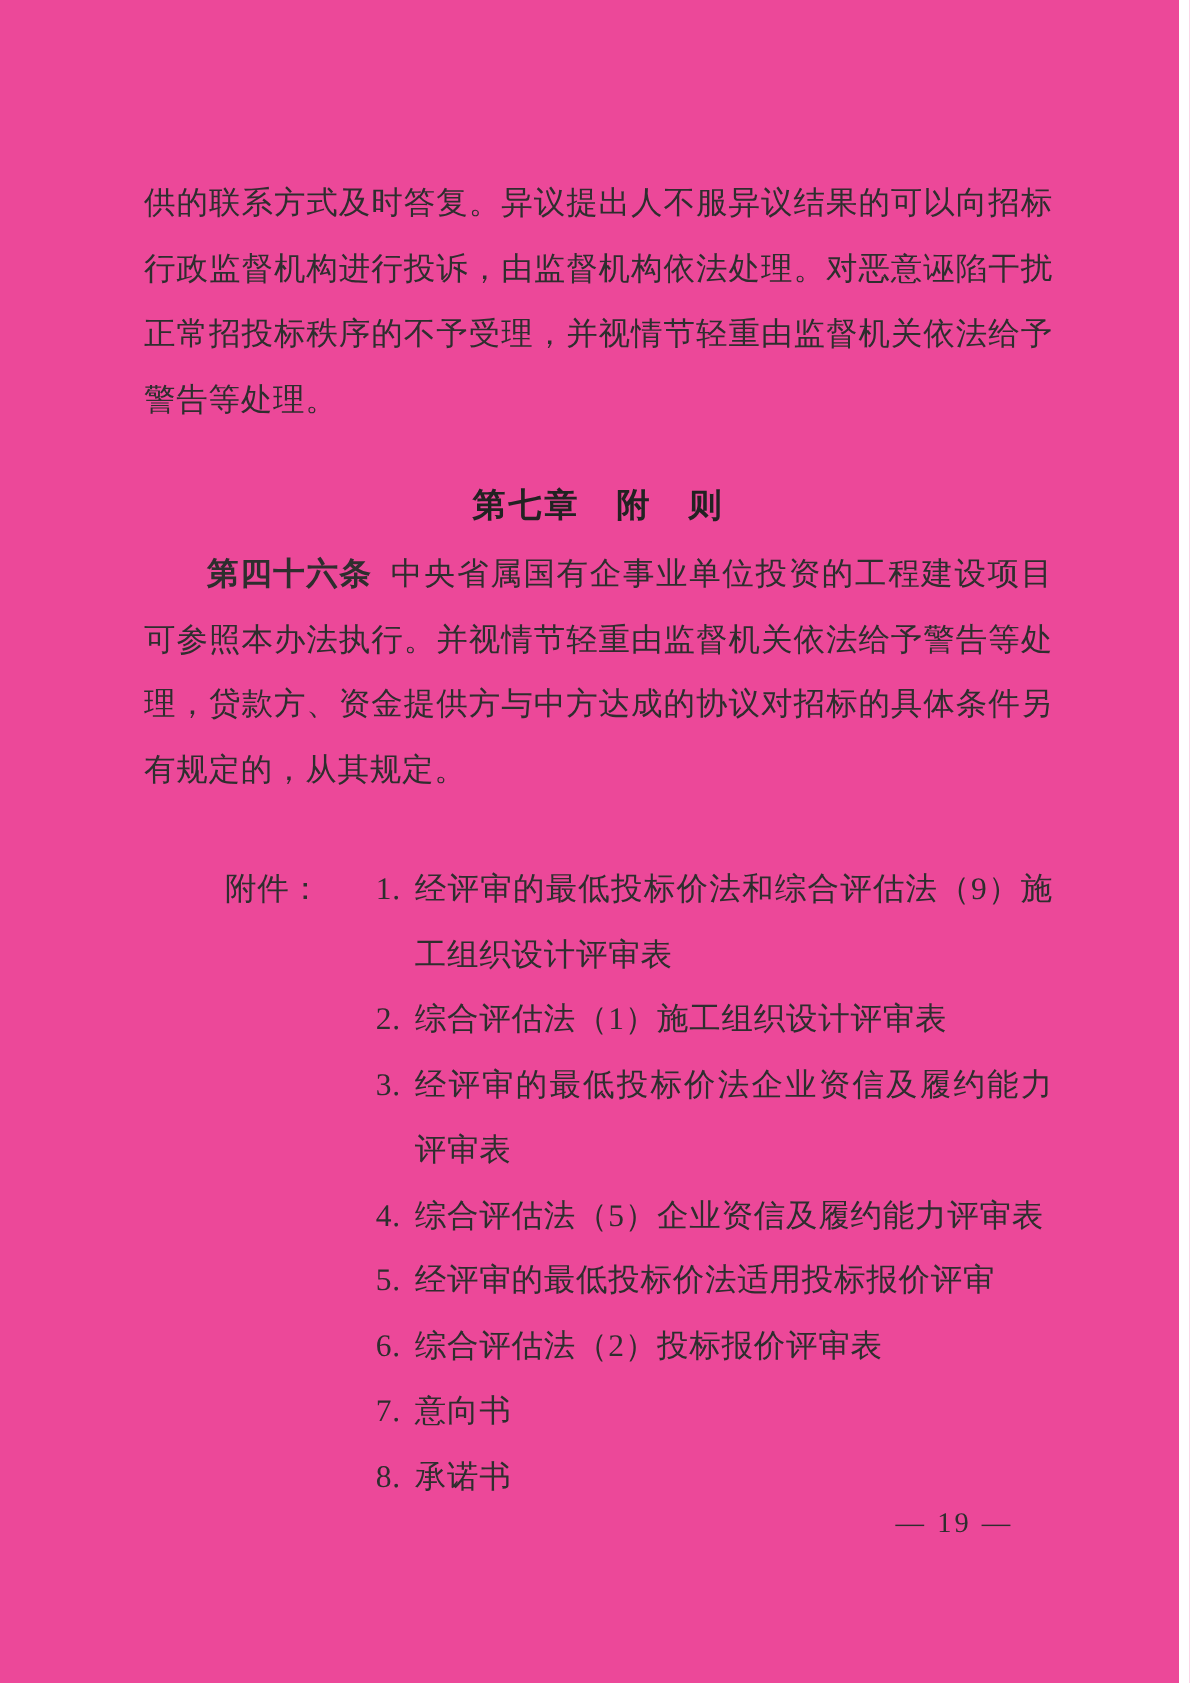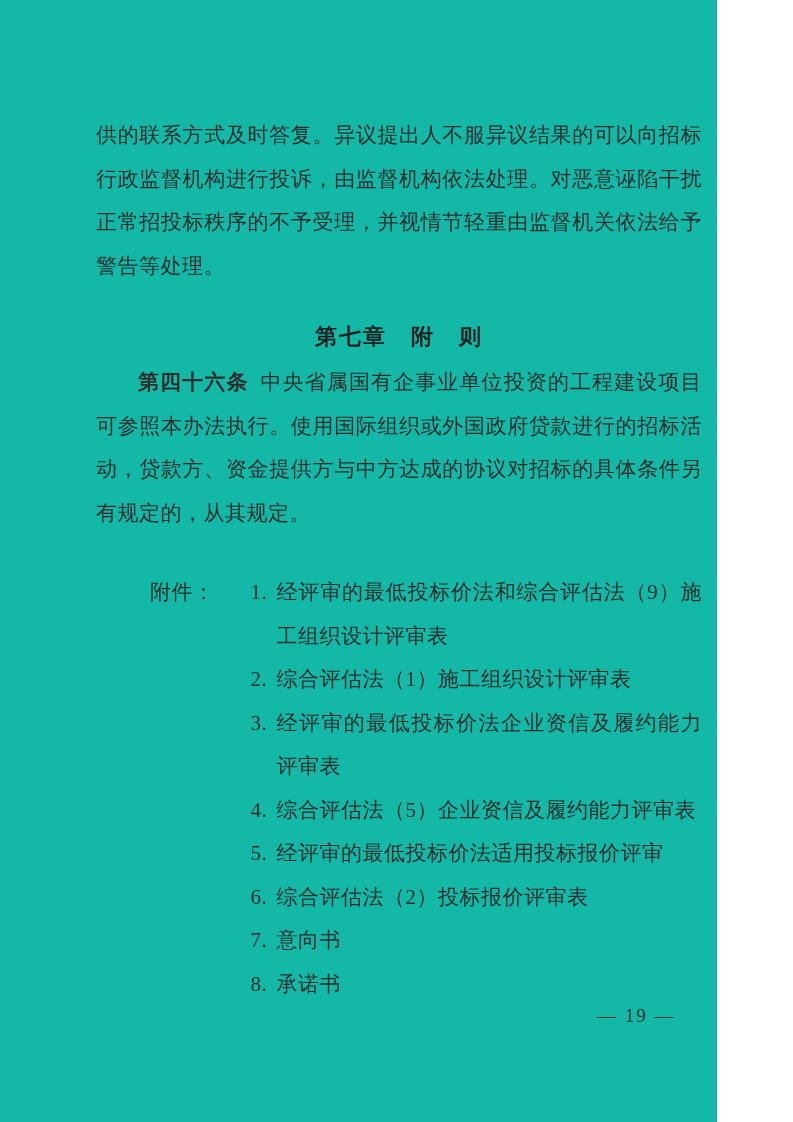--- a/index.html
+++ b/index.html
@@ -2,23 +2,23 @@
 <html><head>
 <meta charset="utf-8">
 <style>
   html, body {
     margin: 0;
     padding: 0;
     background: #ffffff;
   }
   .page {
     position: relative;
-    width: 717px;
+    width: 786px;
     height: 1122px;
-    background: #14b8a6;
+    background: #ec4899;
     overflow: hidden;
     font-family: "Liberation Serif", "DejaVu Serif", serif;
     color: #2e2e2e;
   }
   .content {
     position: absolute;
     left: 96px;
     top: 114px;
     width: 606px;
   }
@@ -88,21 +88,21 @@
 </head>
 <body>
 
 <div class="page">
   <div class="content">
 
     <p class="para">供的联系方式及时答复。异议提出人不服异议结果的可以向招标行政监督机构进行投诉，由监督机构依法处理。对恶意诬陷干扰正常招投标秩序的不予受理，并视情节轻重由监督机关依法给予警告等处理。</p>
 
     <h2 class="chapter-heading">第七章　附　则</h2>
 
-    <p class="para article-para"><span class="article-number">第四十六条</span><span>中央省属国有企事业单位投资的工程建设项目可参照本办法执行。使用国际组织或外国政府贷款进行的招标活动，贷款方、资金提供方与中方达成的协议对招标的具体条件另有规定的，从其规定。</span></p>
+    <p class="para article-para"><span class="article-number">第四十六条</span><span>中央省属国有企事业单位投资的工程建设项目可参照本办法执行。并视情节轻重由监督机关依法给予警告等处理，贷款方、资金提供方与中方达成的协议对招标的具体条件另有规定的，从其规定。</span></p>
 
 
     <div class="attachments">
       <div class="att-label">附件：</div>
       <div class="att-list">
         <div class="att-item">
           <span class="att-num">1.</span>
           <span class="att-text">经评审的最低投标价法和综合评估法（9）施工组织设计评审表</span>
         </div>
         <div class="att-item">

